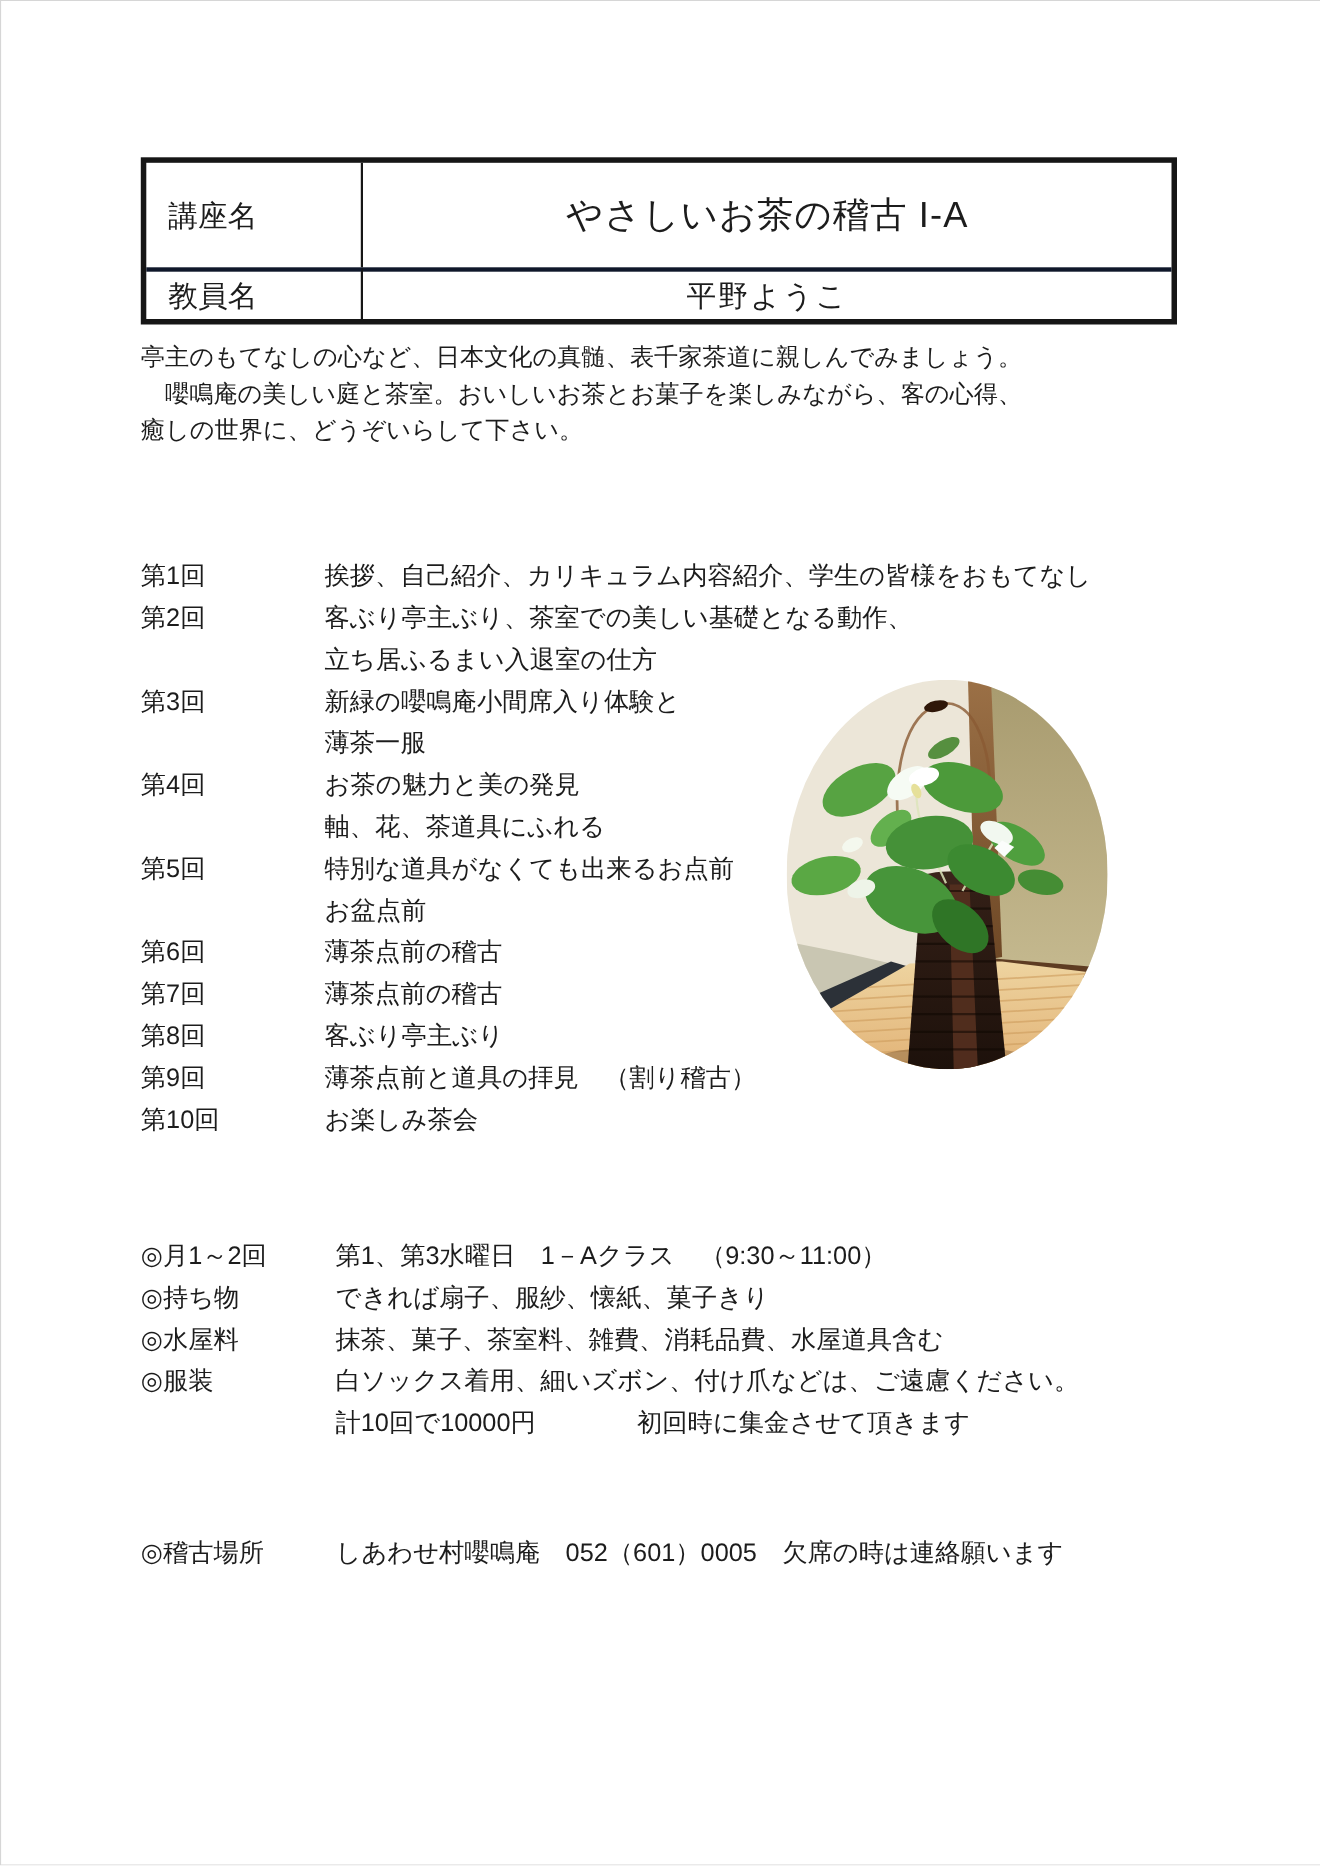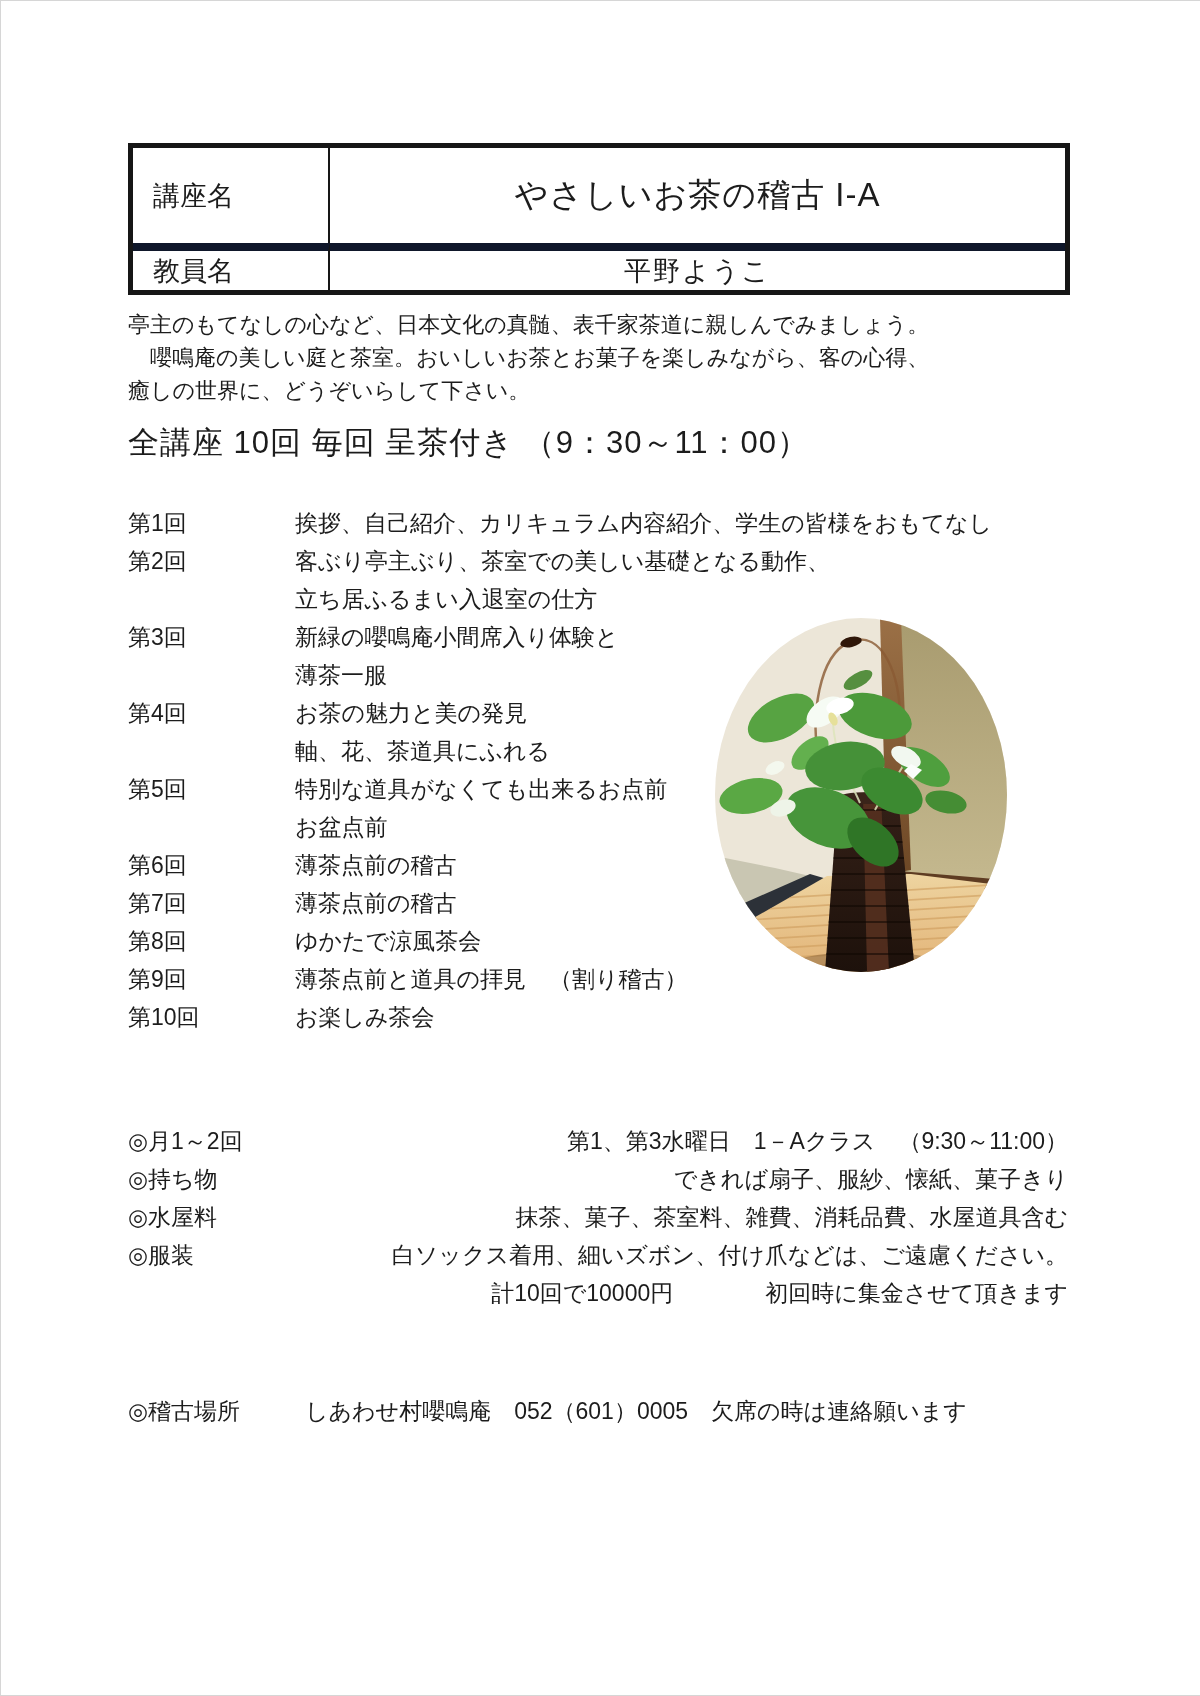--- a/index.html
+++ b/index.html
@@ -10,36 +10,36 @@
   }
   
   .course-table{
     position:absolute;left:128px;top:143px;width:942px;
     display:grid;grid-template-columns:197px 1fr;grid-template-rows:95px 47px;
     border:5px solid #161616;box-sizing:border-box;background:#fff;
   }
   .ct-cell{display:flex;align-items:center;box-sizing:border-box;}
   .ct-label{padding-left:20px;font-size:27px;border-right:2px solid #161616;}
   .ct-value{justify-content:center;}
-  .ct-r2{border-top:8px solid #0f172a;text-align:right;}
+  .ct-r2{border-top:4px solid #0f172a;text-align:right;}
   .ct-title{font-size:33px;letter-spacing:1px;}
   .ct-teacher{font-size:27px;letter-spacing:2px;}
   
   .intro{position:absolute;left:128px;top:308px;width:860px;font-size:22px;}
   .intro-line{height:33px;line-height:33px;white-space:pre;}
   
   .sch-heading{position:absolute;left:128px;top:422px;font-size:31px;letter-spacing:1px;white-space:pre;}
   
   .sch-list{position:absolute;left:128px;top:504px;width:900px;}
   .sch-row{display:flex;height:38px;line-height:38px;font-size:23px;}
   .sch-no{width:167px;flex:0 0 167px;}
   .sch-text{white-space:pre;}
   
   .det-list{position:absolute;left:128px;top:1122px;width:940px;}
-  .det-row{display:flex;height:38px;line-height:38px;font-size:23px;justify-content:space-between;}
+  .det-row{display:flex;height:38px;line-height:38px;font-size:23px;}
   .det-label{width:177px;flex:0 0 177px;}
   .det-text{white-space:pre;}
   .venue-row{position:absolute;left:128px;top:1392px;width:1000px;display:flex;font-size:23px;height:38px;line-height:38px;}
   
   .photo{
     position:absolute;left:715px;top:618px;width:292px;height:354px;
     border-radius:50%;overflow:hidden;
   }
   .photo svg{display:block;width:100%;height:100%;}
 </style>
@@ -54,21 +54,20 @@
     <div class="ct-cell ct-label ct-r2">教員名</div>
     <div class="ct-cell ct-value ct-teacher ct-r2">平野ようこ</div>
   </div>
 
   <div class="intro">
     <div class="intro-line">亭主のもてなしの心など、日本文化の真髄、表千家茶道に親しんでみましょう。</div>
     <div class="intro-line">　嚶鳴庵の美しい庭と茶室。おいしいお茶とお菓子を楽しみながら、客の心得、</div>
     <div class="intro-line">癒しの世界に、どうぞいらして下さい。</div>
   </div>
 
-  <div class="sch-heading">全講座 10回 毎回 呈茶付き （9：30～11：00）</div>
 
   <div class="sch-list">
     <div class="sch-row">
         <span class="sch-no">第1回</span>
         <span class="sch-text">挨拶、自己紹介、カリキュラム内容紹介、学生の皆様をおもてなし</span>
       </div>
     <div class="sch-row">
         <span class="sch-no">第2回</span>
         <span class="sch-text">客ぶり亭主ぶり、茶室での美しい基礎となる動作、</span>
       </div>
@@ -103,21 +102,21 @@
     <div class="sch-row">
         <span class="sch-no">第6回</span>
         <span class="sch-text">薄茶点前の稽古</span>
       </div>
     <div class="sch-row">
         <span class="sch-no">第7回</span>
         <span class="sch-text">薄茶点前の稽古</span>
       </div>
     <div class="sch-row">
         <span class="sch-no">第8回</span>
-        <span class="sch-text">ゆかたで涼風茶会</span>
+        <span class="sch-text">客ぶり亭主ぶり</span>
       </div>
     <div class="sch-row">
         <span class="sch-no">第9回</span>
         <span class="sch-text">薄茶点前と道具の拝見　（割り稽古）</span>
       </div>
     <div class="sch-row">
         <span class="sch-no">第10回</span>
         <span class="sch-text">お楽しみ茶会</span>
       </div>
   </div>

